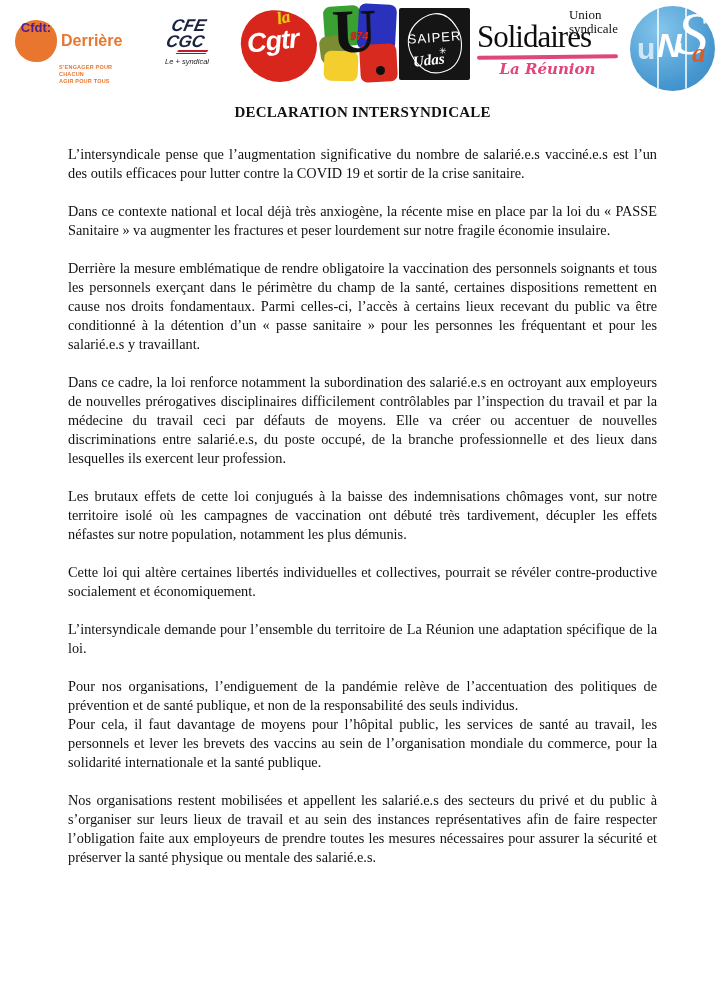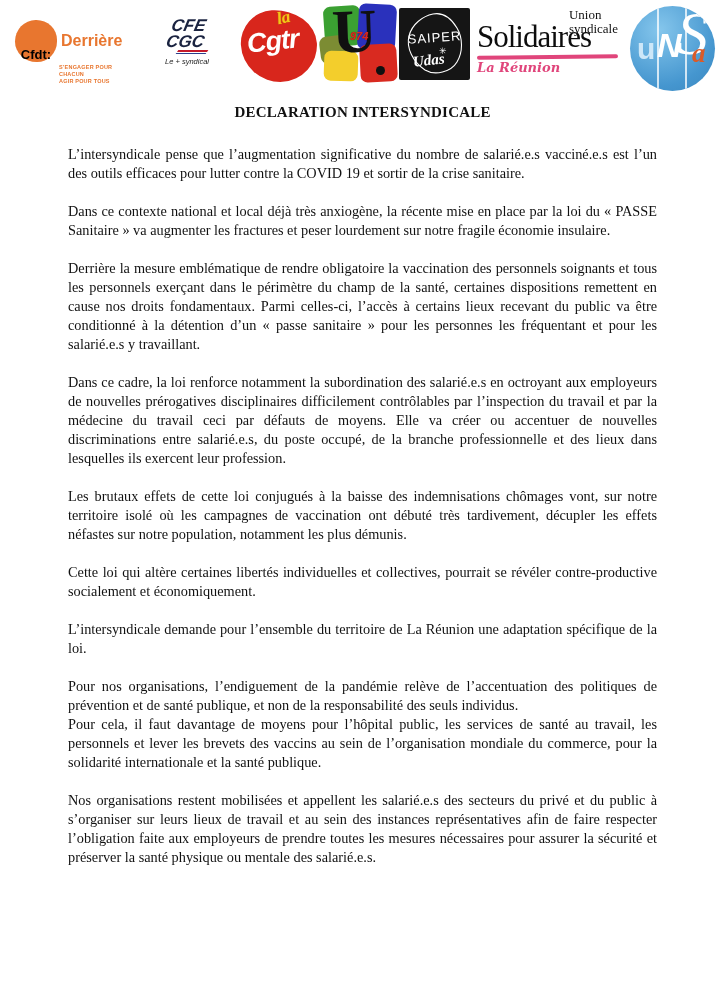--- a/index.html
+++ b/index.html
@@ -13,21 +13,21 @@
   }
 
   
   .logo-banner { position:relative; height:92px; width:725px; }
 
   
   .logo-cfdt { position:absolute; left:15px; top:20px; width:112px; height:58px; }
   .cfdt-row { display:flex; align-items:center; }
   .cfdt-blob {
     width:42px; height:42px; border-radius:50% 50% 48% 52%/52% 48% 50% 50%;
-    background:#E8762F; color:#000000; display:flex; align-items:flex-end; justify-content:center;
+    background:#E8762F; color:#4c1d95; display:flex; align-items:flex-start; justify-content:center;
     font-family:"Liberation Sans", sans-serif; font-weight:bold; font-size:13px; flex:0 0 auto;
   }
   .cfdt-region { color:#E8762F; font-family:"Liberation Sans", sans-serif; font-weight:bold; font-size:16px; margin-left:4px; }
   .cfdt-tagline { margin-top:2px; margin-left:44px; color:#E8762F; font-family:"Liberation Sans", sans-serif; font-weight:bold; font-size:5.5px; line-height:1.25; letter-spacing:.2px; }
 
   
   .logo-cfecgc { position:absolute; left:155px; top:18px; width:64px; height:58px; text-align:center; }
   .cfecgc-word { transform:skewX(-12deg); font-family:"Liberation Sans", sans-serif; font-weight:900; font-style:italic; font-size:17px; line-height:.92; color:#1A2340; }
   .cfecgc-stripes { height:4px; width:30px; margin:1px auto 2px 22px; transform:skewX(-35deg); display:flex; flex-direction:column; gap:1px; }
   .cfecgc-stripes .s1 { height:1.5px; background:#C51A2B; }
@@ -61,21 +61,21 @@
   .saiper-island { position:absolute; inset:0; }
   .saiper-word { position:absolute; top:22px; left:0; width:100%; text-align:center; color:#fff; font-family:"Liberation Sans", sans-serif; font-size:13px; letter-spacing:1px; transform:rotate(-4deg); }
   .saiper-star { position:absolute; top:38px; left:40px; color:#fff; font-size:9px; }
   .saiper-udas { position:absolute; top:44px; left:14px; color:#fff; font-family:"Liberation Serif", serif; font-style:italic; font-weight:bold; font-size:15px; transform:rotate(-6deg); }
 
   
   .logo-solidaires { position:absolute; left:477px; top:8px; width:143px; height:62px; }
   .soli-top { position:absolute; right:2px; top:0; text-align:left; font-family:"Liberation Serif", serif; font-size:13px; line-height:1.1; color:#111; }
   .soli-word { position:absolute; left:0; top:11px; font-family:"Liberation Serif", serif; font-weight:400; font-size:31px; letter-spacing:-1px; color:#0d0d0d; }
   .soli-line { position:absolute; left:0; top:47px; width:141px; height:4px; background:#E0457B; transform:rotate(-.6deg); border-radius:2px; }
-  .soli-region { position:absolute; left:0; top:52px; width:141px; text-align:left; color:#E0457B; font-family:"DejaVu Serif", serif; font-style:italic; font-weight:bold; font-size:13px; }
+  .soli-region { position:absolute; left:0; top:52px; width:141px; text-align:center; color:#E0457B; font-family:"DejaVu Serif", serif; font-style:italic; font-weight:bold; font-size:15px; }
 
   
   .logo-unsa { position:absolute; left:630px; top:6px; width:85px; height:85px; border-radius:50%;
     background:radial-gradient(circle at 35% 28%, #85C6EC 0%, #4596CF 68%, #3a86bd 100%); overflow:hidden; }
   .unsa-vline { position:absolute; top:0; bottom:0; width:1.5px; background:rgba(255,255,255,.75); }
   .unsa-u { position:absolute; left:7px; top:26px; color:#CDE7F8; font-family:"Liberation Sans", sans-serif; font-weight:bold; font-size:30px; }
   .unsa-n { position:absolute; left:27px; top:20px; color:#fff; font-family:"Liberation Sans", sans-serif; font-weight:bold; font-size:34px; font-style:italic; }
   .unsa-s { position:absolute; left:47px; top:-8px; color:#fff; font-family:"Liberation Serif", serif; font-style:italic; font-size:62px; }
   .unsa-a { position:absolute; left:62px; top:32px; color:#D95B2A; font-family:"Liberation Serif", serif; font-style:italic; font-weight:bold; font-size:27px; }
 

